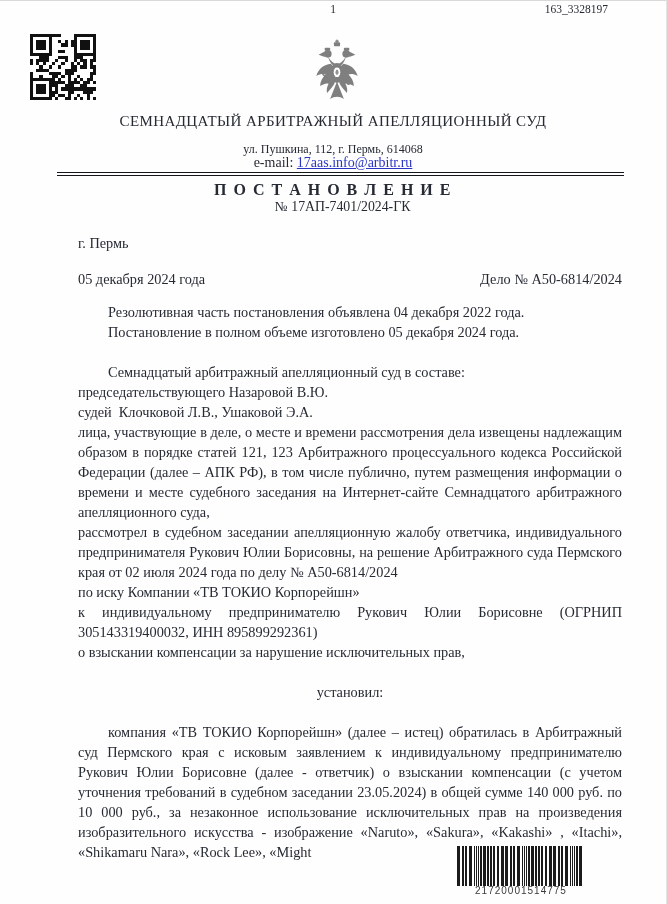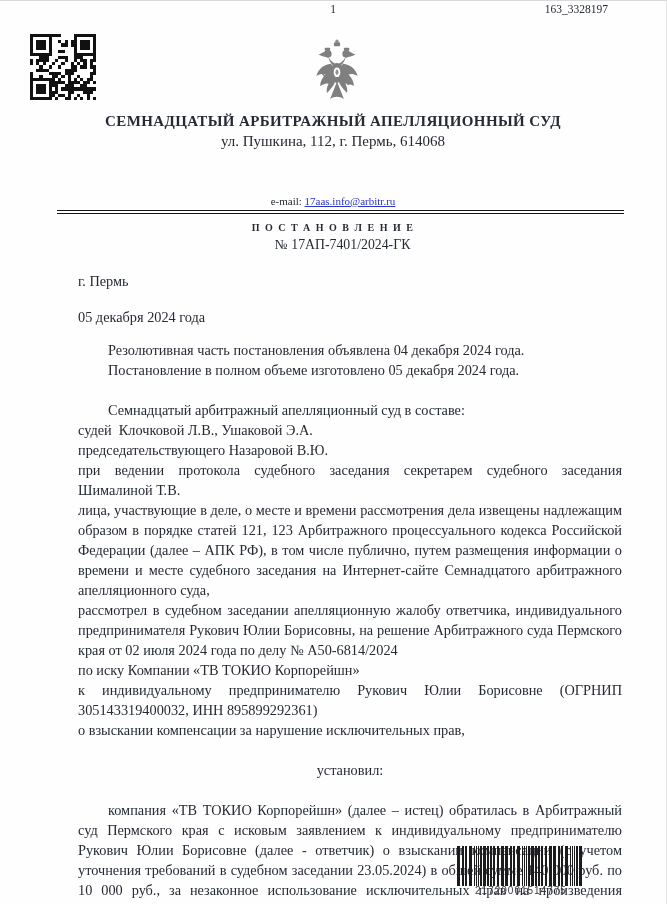--- a/index.html
+++ b/index.html
@@ -13,26 +13,26 @@
     border-top:1px solid #d9d9d9;
     border-right:1px solid #e4e4e4;
     box-sizing:border-box;
   }
   .top-strip{position:absolute;top:2px;left:0;right:0;height:16px;font-size:11.5px;}
   .page-num{position:absolute;left:0;right:0;text-align:center;}
   .doc-id{position:absolute;right:58px;top:0;}
   .qr{position:absolute;left:30px;top:33px;width:66px;height:66px;}
   .emblem{position:absolute;left:314px;top:38px;width:46px;height:65px;filter:blur(.3px);opacity:.92;}
   .head{padding-top:111px;text-align:center;}
-  .court-name{font-weight:bold;font-size:15px;letter-spacing:.4px;line-height:19px;}
-  .court-address{font-size:15px;line-height:14px;margin-top:3px;}
-  .court-email{font-size:11px;line-height:14px;margin-top:46px;}
+  .court-name{font-weight:normal;font-size:15px;letter-spacing:.4px;line-height:19px;}
+  .court-address{font-size:12px;line-height:14px;margin-top:11px;}
+  .court-email{font-size:14px;line-height:14px;}
   .email-link{color:#2b35c4;text-decoration:underline;cursor:pointer;}
   .rule{margin:2px 42px 0 57px;height:2px;border-top:1.6px solid #15161c;border-bottom:1.2px solid #15161c;}
-  .doc-type{text-align:center;font-weight:bold;font-size:10px;letter-spacing:1.5px;margin-top:5px;line-height:17px;}
+  .doc-type{text-align:center;font-weight:bold;font-size:16px;letter-spacing:1.5px;margin-top:5px;line-height:17px;}
   .doc-number{text-align:center;font-size:13.8px;line-height:17px;margin-left:19px;}
   .content{padding:0 44px 0 78px;font-size:14.3px;line-height:20px;}
   .city{margin-top:18px;}
   .date-row{display:flex;justify-content:space-between;margin-top:16px;gap:16px;}
   .doc p{margin:0;}
   .doc{margin-top:13px;}
   .indent{text-indent:30px;}
   .just{text-align:justify;}
   .gap-before{margin-top:20px !important;}
   .center-line{text-align:center;}
@@ -321,29 +321,29 @@
   <div class="rule"></div>
 
   <div class="doc-type">П О С Т А Н О В Л Е Н И Е</div>
   <div class="doc-number">№ 17АП-7401/2024-ГК</div>
 
   <div class="content">
     <div class="city">г. Пермь</div>
 
     <div class="date-row">
       <span>05 декабря 2024 года</span>
+      <span>Дело № А50-6814/2024</span>
     </div>
 
     <div class="doc">
-      <p class="indent">Резолютивная часть постановления объявлена 04 декабря 2024 года.</p>
+      <p class="indent">Резолютивная часть постановления объявлена 04 декабря 2022 года.</p>
       <p class="indent">Постановление в полном объеме изготовлено 05 декабря 2024 года.</p>
       <p class="indent gap-before">Семнадцатый арбитражный апелляционный суд в составе:</p>
+      <p>председательствующего Назаровой В.Ю.</p>
       <p>судей&nbsp; Клочковой Л.В., Ушаковой Э.А.</p>
-      <p>председательствующего Назаровой В.Ю.</p>
-      <p class="just">при ведении протокола судебного заседания секретарем судебного заседания Шималиной Т.В.</p>
       <p class="just">лица, участвующие в деле, о месте и времени рассмотрения дела извещены надлежащим образом в порядке статей 121, 123 Арбитражного процессуального кодекса Российской Федерации (далее – АПК РФ), в том числе публично, путем размещения информации о времени и месте судебного заседания на Интернет-сайте Семнадцатого арбитражного апелляционного суда,</p>
       <p class="just">рассмотрел в судебном заседании апелляционную жалобу ответчика, индивидуального предпринимателя Рукович Юлии Борисовны, на решение Арбитражного суда Пермского края от 02 июля 2024 года по делу № А50-6814/2024</p>
       <p>по иску Компании «ТВ ТОКИО Корпорейшн»</p>
       <p class="just">к индивидуальному предпринимателю Рукович Юлии Борисовне (ОГРНИП 305143319400032, ИНН 895899292361)</p>
       <p>о взыскании компенсации за нарушение исключительных прав,</p>
       <p class="center-line gap-before">установил:</p>
       <p class="just indent gap-before">компания «ТВ ТОКИО Корпорейшн» (далее – истец) обратилась в Арбитражный суд Пермского края с исковым заявлением к индивидуальному предпринимателю Рукович Юлии Борисовне (далее - ответчик) о взыскании компенсации (с учетом уточнения требований в судебном заседании 23.05.2024) в общей сумме 140 000 руб. по 10 000 руб., за незаконное использование исключительных прав на произведения изобразительного искусства - изображение «Naruto», «Sakura», «Kakashi» , «Itachi», «Shikamaru Nara», «Rock Lee», «Might</p>
     </div>
   </div>
 

